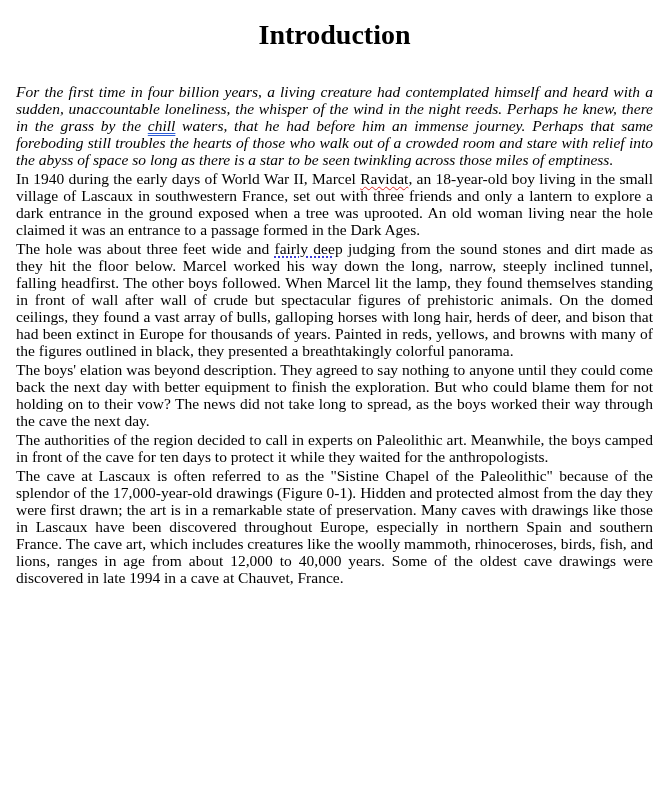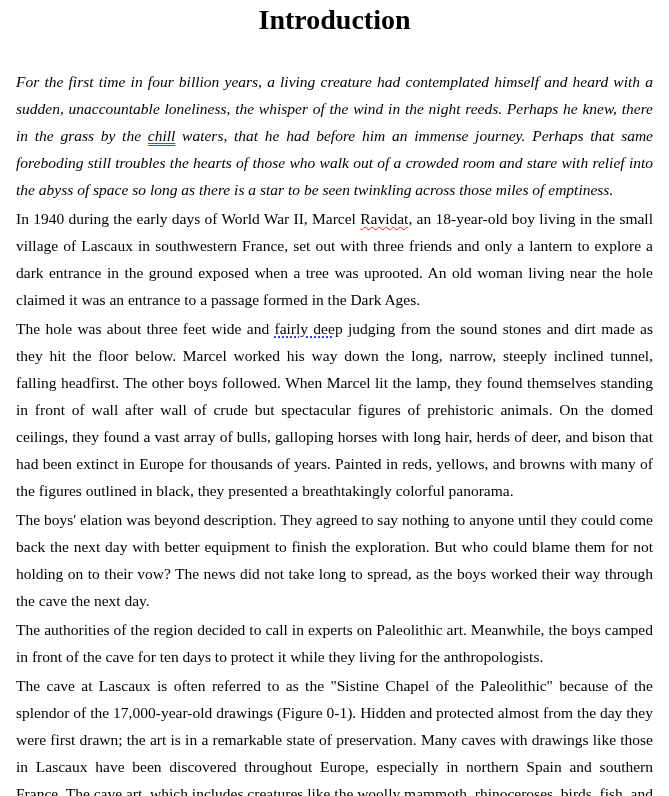--- a/index.html
+++ b/index.html
@@ -17,28 +17,28 @@
     .page {
       position: relative;
       padding: 0 16px 0 16px;
     }
     h1 {
       font-family: "Liberation Serif", serif;
       font-size: 28px;
       font-weight: bold;
       text-align: center;
       margin: 0;
-      padding-top: 2px;
+      padding-top: 17px;
       height: 50px;
       line-height: 36px;
     }
     p {
       margin: 0;
       font-size: 15.5px;
-      line-height: 27px;
+      line-height: 17px;
       text-align: justify;
       text-align-last: left;
     }
     .epigraph {
       font-style: italic;
       margin-top: 16px;
     }
     .attribution {
       margin-top: 18px;
       text-align: left;
@@ -71,17 +71,17 @@
 
   <p class="epigraph"><span>For the first time in four billion years, a living creature had contemplated himself and heard with a sudden, unaccountable loneliness, the whisper of the wind in the night reeds. Perhaps he knew, there in the grass by the </span><span class="grammar-blue">chill</span><span> waters, that he had before him an immense journey. Perhaps that same foreboding still troubles the hearts of those who walk out of a crowded room and stare with relief into the abyss of space so long as there is a star to be seen twinkling across those miles of emptiness.</span></p>
 
 
   <p class="para"><span>In 1940 during the early days of World War II, Marcel </span><span class="spell-red">Ravidat</span><span>, an 18-year-old boy living in the small village of Lascaux in southwestern France, set out with three friends and only a lantern to explore a dark entrance in the ground exposed when a tree was uprooted. An old woman living near the hole claimed it was an entrance to a passage formed in the Dark Ages.</span></p>
 
   <p class="para"><span>The hole was about three feet wide and </span><span class="style-dotted">fairly deep</span><span> judging from the sound stones and dirt made as they hit the floor below. Marcel worked his way down the long, narrow, steeply inclined tunnel, falling headfirst. The other boys followed. When Marcel lit the lamp, they found themselves standing in front of wall after wall of crude but spectacular figures of prehistoric animals. On the domed ceilings, they found a vast array of bulls, galloping horses with long hair, herds of deer, and bison that had been extinct in Europe for thousands of years. Painted in reds, yellows, and browns with many of the figures outlined in black, they presented a breathtakingly colorful panorama.</span></p>
 
   <p class="para">The boys' elation was beyond description. They agreed to say nothing to anyone until they could come back the next day with better equipment to finish the exploration. But who could blame them for not holding on to their vow? The news did not take long to spread, as the boys worked their way through the cave the next day.</p>
 
-  <p class="para">The authorities of the region decided to call in experts on Paleolithic art. Meanwhile, the boys camped in front of the cave for ten days to protect it while they living for the anthropologists.</p>
+  <p class="para">The authorities of the region decided to call in experts on Paleolithic art. Meanwhile, the boys camped in front of the cave for ten days to protect it while they waited for the anthropologists.</p>
 
   <p class="para">The cave at Lascaux is often referred to as the "Sistine Chapel of the Paleolithic" because of the splendor of the 17,000-year-old drawings (Figure 0-1). Hidden and protected almost from the day they were first drawn; the art is in a remarkable state of preservation. Many caves with drawings like those in Lascaux have been discovered throughout Europe, especially in northern Spain and southern France. The cave art, which includes creatures like the woolly mammoth, rhinoceroses, birds, fish, and lions, ranges in age from about 12,000 to 40,000 years. Some of the oldest cave drawings were discovered in late 1994 in a cave at Chauvet, France.</p>
 
 </div>
 
 </body></html>

